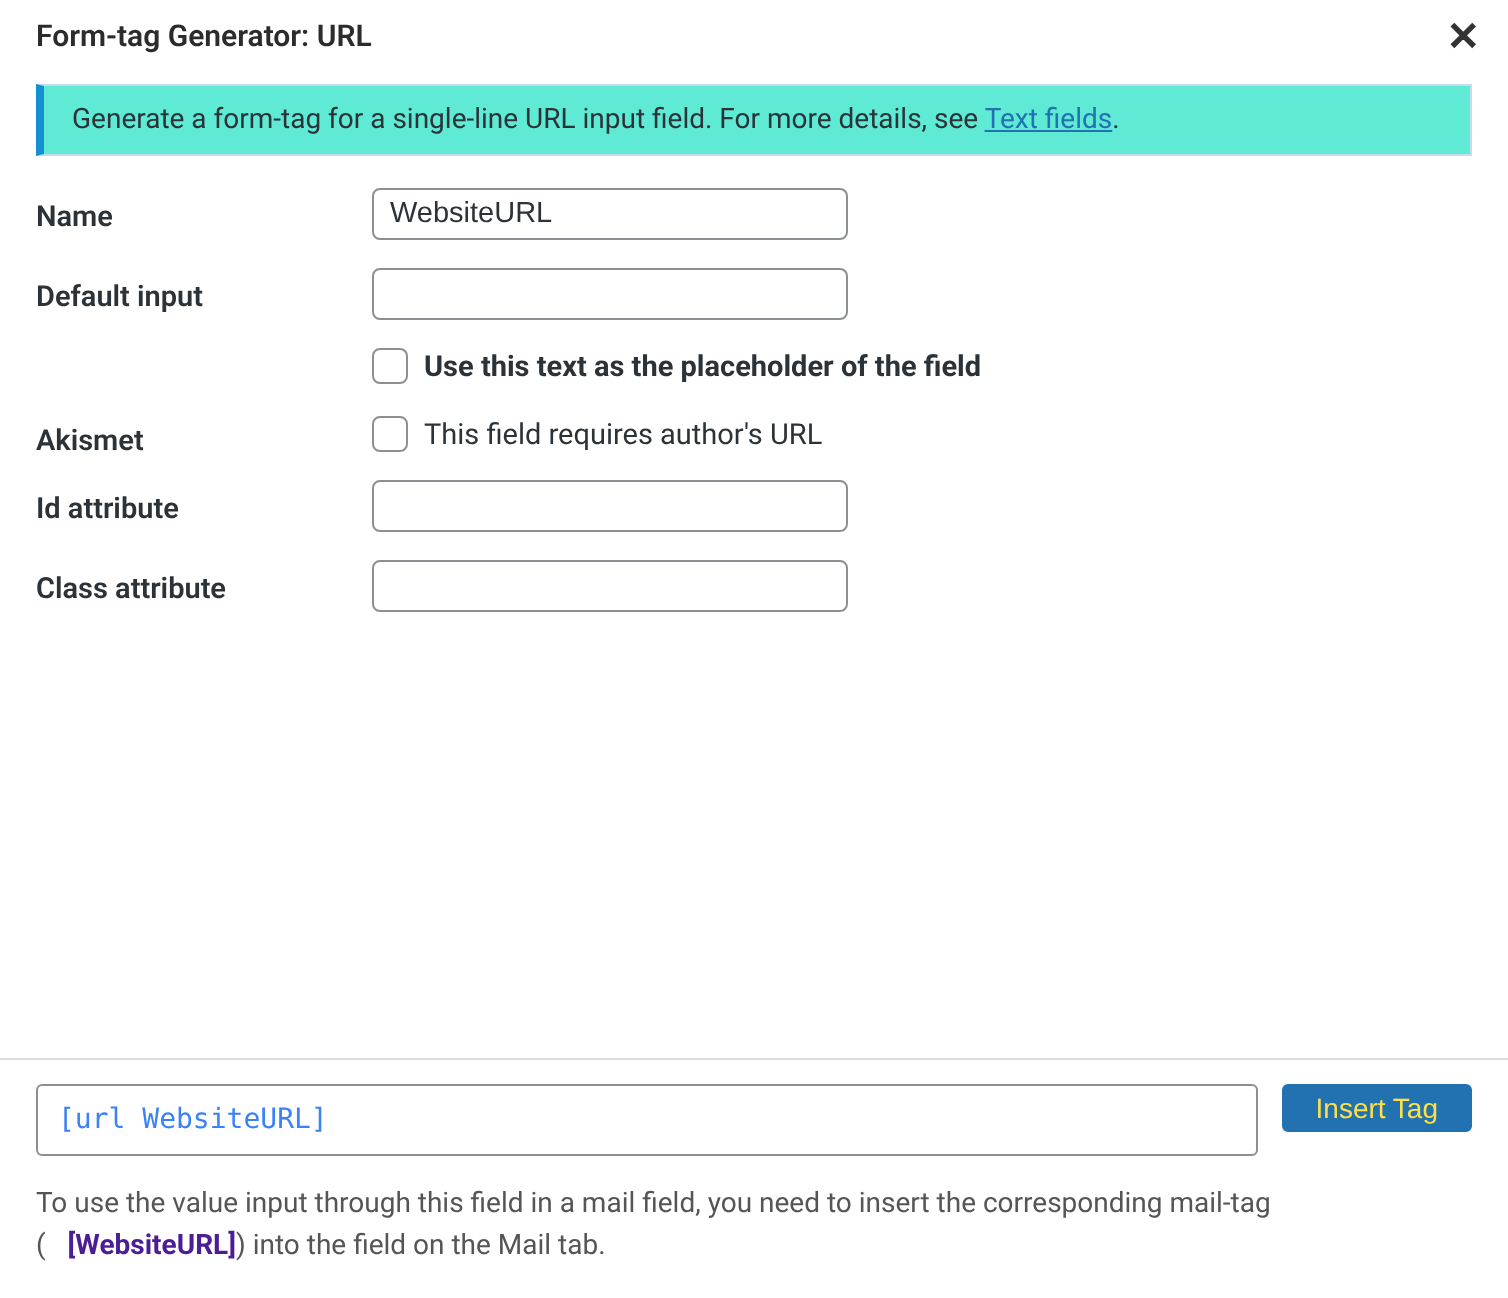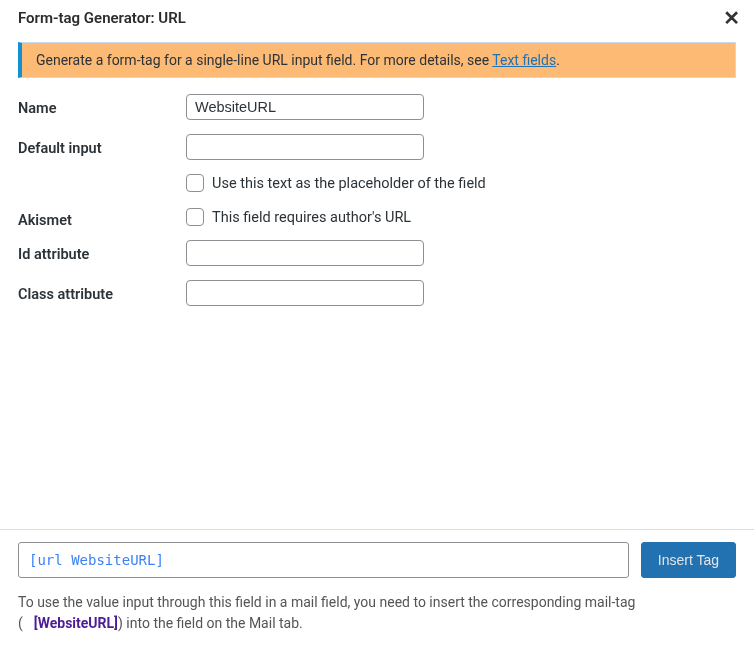--- a/index.html
+++ b/index.html
@@ -38,21 +38,21 @@
     line-height: 1;
     color: #333;
     cursor: pointer;
     padding: 2px 4px;
   }
   .dialog-body {
     padding: 12px 18px 0 18px;
     flex: 1;
   }
   .info-box {
-    background: #fdba74;
+    background: #5eead4;
     border: 1px solid #c6d9ed;
     border-left: 4px solid #1390d1;
     padding: 9px 14px;
     font-size: 14px;
     color: #2c3338;
     margin-bottom: 16px;
   }
   .info-box a {
     color: #2271b1;
     text-decoration: underline;
@@ -116,26 +116,26 @@
     border: 1px solid #8c8f94;
     border-radius: 3px;
     padding: 0 10px;
     font-family: Consolas, Menlo, monospace;
     font-size: 14px;
     color: #3b82f6;
     background: #fff;
   }
   .insert-btn {
     background: #2271b1;
-    color: #e5e5e5;
+    color: #fde047;
     border: 1px solid #2271b1;
     border-radius: 3px;
     font-size: 14px;
     padding: 0 16px;
-    height: 36px;
+    height: 24px;
     cursor: pointer;
   }
   .footer-note {
     font-size: 14px;
     color: #555;
     line-height: 1.55;
   }
   .footer-note strong { color: #4c1d95; padding-left: 11px; }
 </style>
 </head>
@@ -159,21 +159,21 @@
 
       <div class="row-label">Name</div>
       <div class="row-value">
         <input class="text-input" type="text" value="WebsiteURL" style="">
       </div>
 
       <div class="row-label">Default input</div>
       <div class="row-value">
         <input class="text-input" type="text" value="" style="">
         <div class="spacer"></div>
-        <label class="chk-row" style="margin-top:8px;">
+        <label class="chk-row" style="margin-top:8px;font-weight:bold;">
           <span class="chk"></span>
           <span class="chk-label">Use this text as the placeholder of the field</span>
         </label>
       </div>
 
       <div class="row-label">Akismet</div>
       <div class="row-value">
         <label class="chk-row">
           <span class="chk"></span>
           <span class="chk-label">This field requires author's URL</span>

